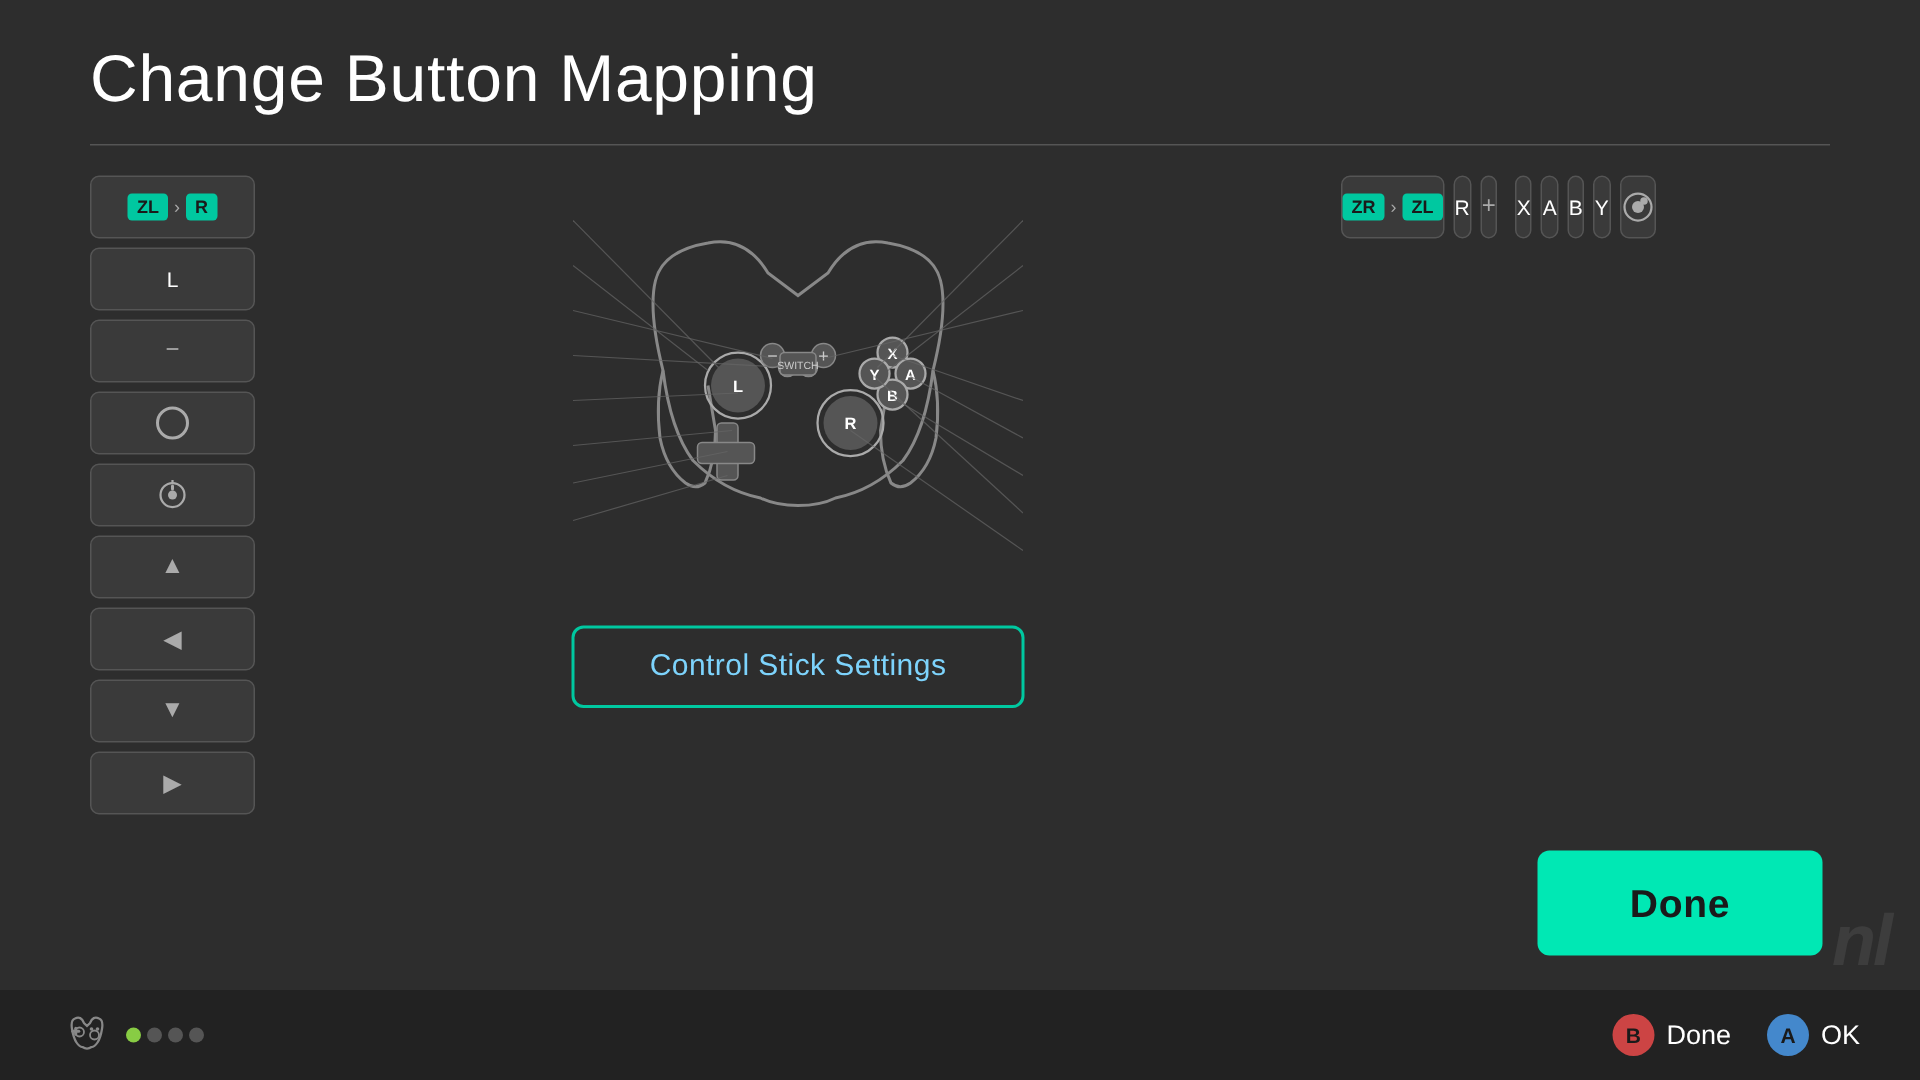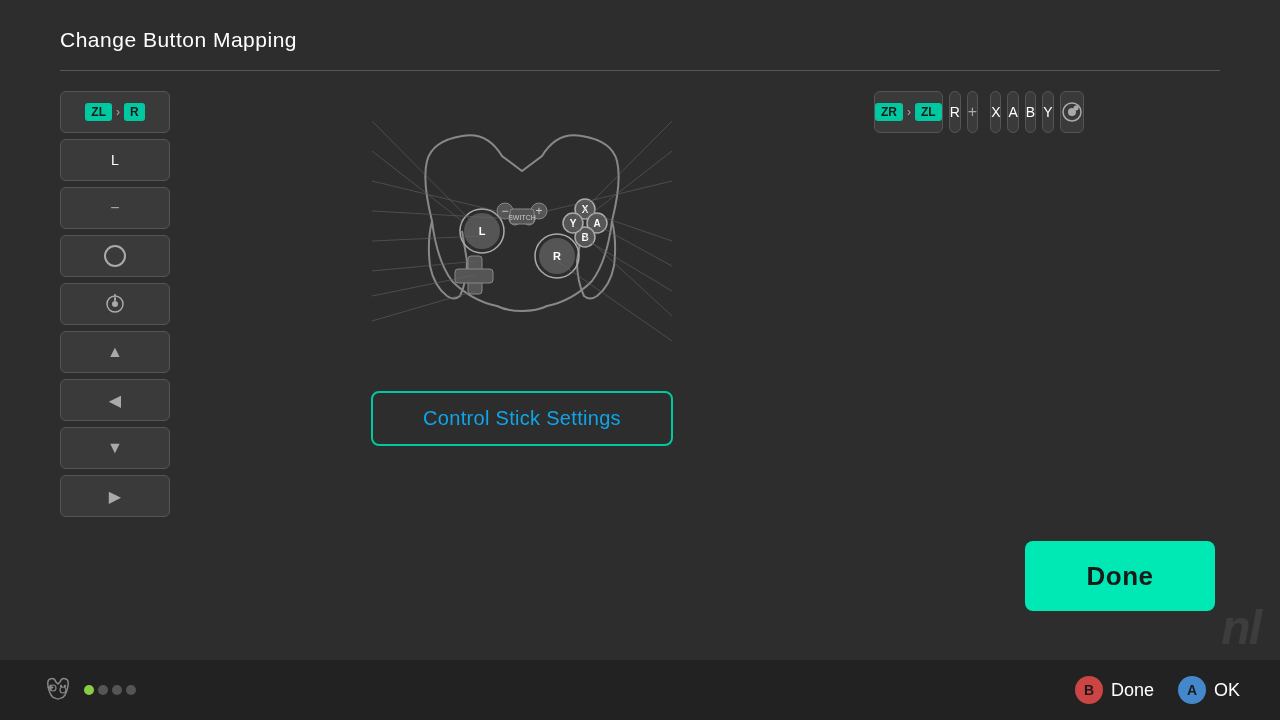--- a/index.html
+++ b/index.html
@@ -7,36 +7,36 @@
       width: 1280px;
       height: 720px;
       background-color: #2d2d2d;
       color: #ffffff;
       font-family: 'Arial', sans-serif;
       overflow: hidden;
       position: relative;
     }
 
     .page-title {
-      font-size: 21px;
+      font-size: 44px;
       font-weight: 300;
       padding: 28px 60px 18px 60px;
       letter-spacing: 0.5px;
     }
 
     .divider {
       height: 1px;
       background: #555;
       margin: 0 60px;
     }
 
     .main-content {
       display: flex;
       padding: 20px 60px;
-      gap: 36px;
+      gap: 16px;
       height: calc(720px - 90px - 60px);
     }
 
     
     .left-buttons {
       display: flex;
       flex-direction: column;
       gap: 6px;
       width: 110px;
       padding-top: 0;
@@ -97,21 +97,21 @@
       width: 300px;
       height: 260px;
     }
 
     .control-stick-btn {
       margin-top: 30px;
       background: transparent;
       border: 2px solid #00c8a0;
       border-radius: 8px;
       padding: 14px 50px;
-      color: #0ea5e9;
+      color: #7dd3fc;
       font-size: 20px;
       cursor: pointer;
       letter-spacing: 0.3px;
     }
 
     
     .right-buttons {
       display: flex;
       flex-direction: row;
       gap: 6px;

